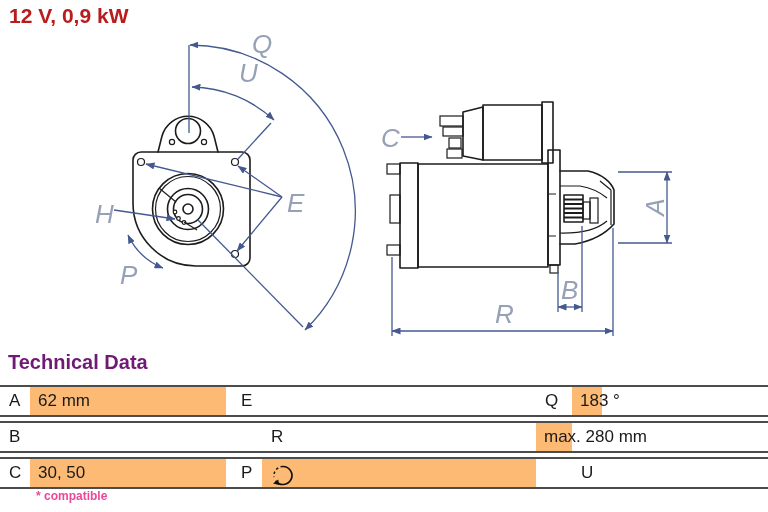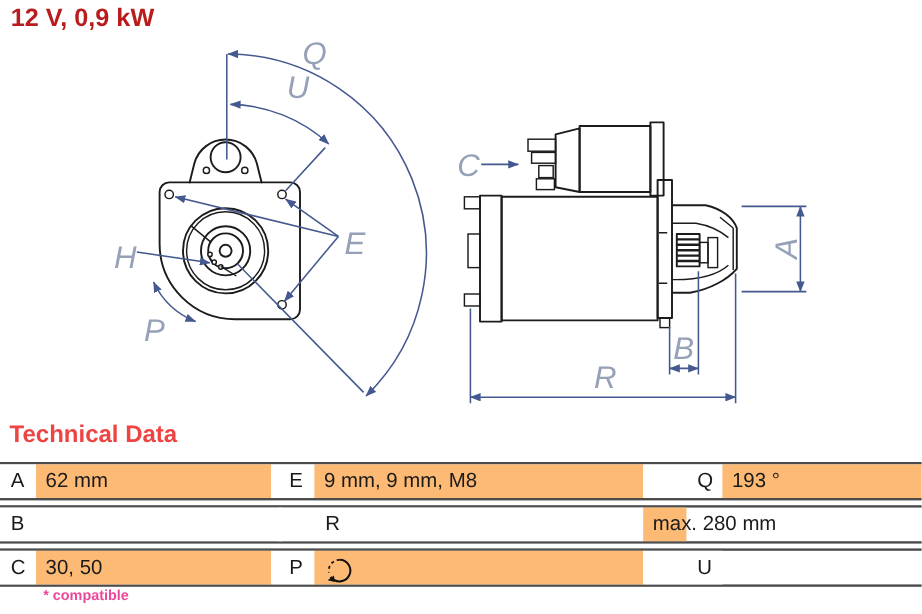--- a/index.html
+++ b/index.html
@@ -15,21 +15,21 @@
   .blk  { stroke:#1c1c1c; stroke-width:1.6; fill:none; stroke-linejoin:round; stroke-linecap:round; }
   .blkthin { stroke:#1c1c1c; stroke-width:1.2; fill:none; }
   .wfill { fill:#ffffff; }
   .dim  { stroke:#44598f; stroke-width:1.3; fill:none; }
   .dim-label {
     font-family:"Liberation Sans", sans-serif; font-style:italic;
     font-size:26px; fill:#96a1b8; stroke:none;
   }
   .tech-heading {
     position:absolute; left:8px; top:351px;
-    font-size:20px; font-weight:bold; color:#ef4444;
+    font-size:20px; font-weight:bold; color:#701a75;
   }
   .table { position:absolute; left:0; top:385px; width:768px; }
   .trow {
     display:grid;
     grid-template-columns:30px 196px 6px 30px 274px 36px 30px 166px;
     border-top:2px solid #4c4c4c; border-bottom:2px solid #4c4c4c;
     height:28px; line-height:28px; margin-bottom:4px;
     font-size:17px; color:#1a1a1a;
   }
   .key { background:#ffffff; padding-left:9px; }
@@ -150,24 +150,23 @@
 </svg>
 
 <div class="tech-heading">Technical Data</div>
 
 <div class="table">
   <div class="trow">
     <div class="key">A</div>
     <div class="val">62 mm</div>
     <div class="spacer"></div>
     <div class="key">E</div>
-    <div class="val">9 mm, 9 mm, M8</div>
     <div class="spacer"></div>
     <div class="key">Q</div>
-    <div class="val">193 °</div>
+    <div class="val">183 °</div>
   </div>
   <div class="trow">
     <div class="key">B</div>
     <div class="spacer"></div>
     <div class="key">H</div>
     <div class="spacer"></div>
     <div class="key">R</div>
     <div class="val">max. 280 mm</div>
   </div>
   <div class="trow">

